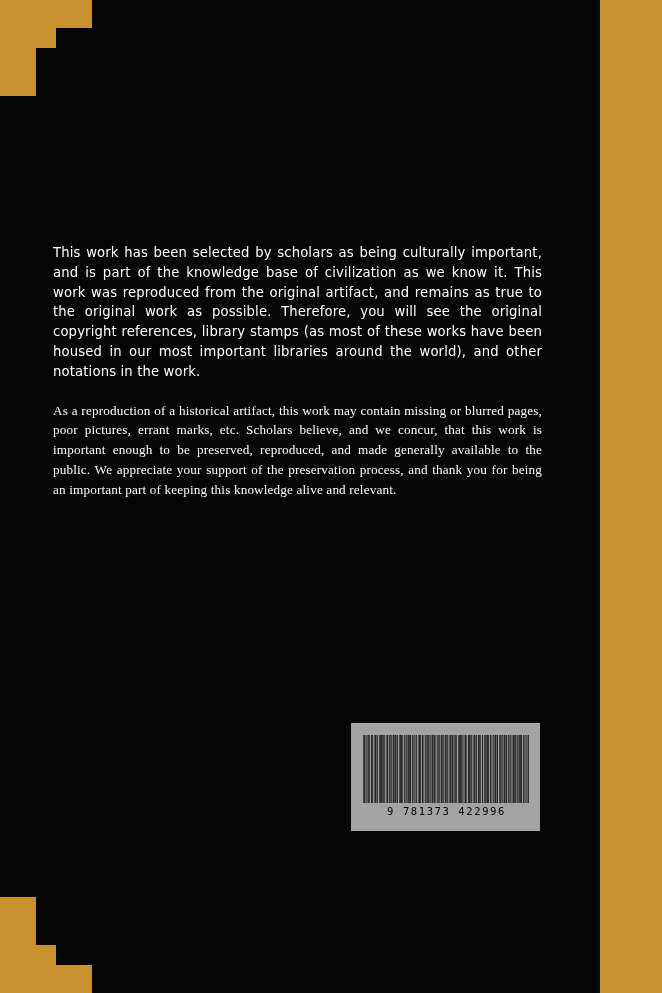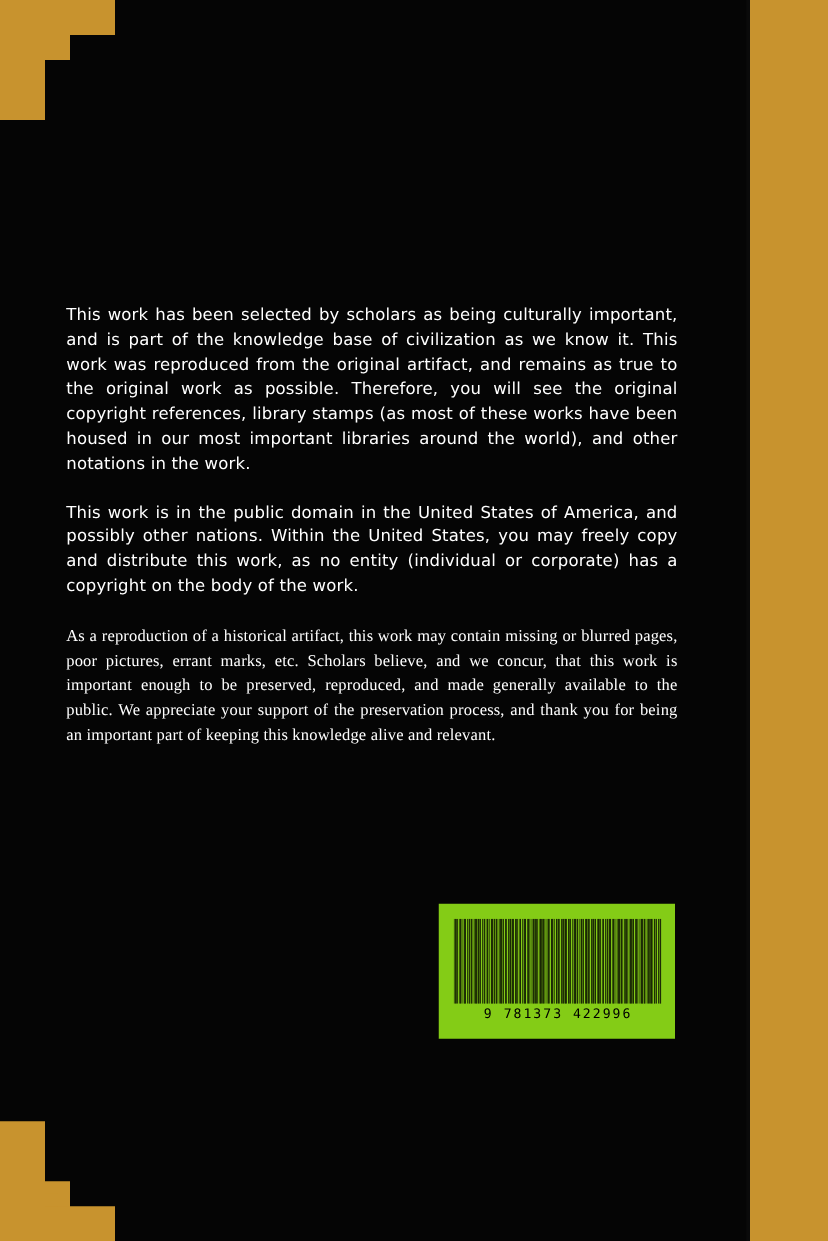--- a/index.html
+++ b/index.html
@@ -126,21 +126,21 @@
     font-family: Liberation Serif, serif;
   }
 
   
   .barcode-box {
     position: absolute;
     left: 351px;
     top: 723px;
     width: 189px;
     height: 108px;
-    background: #84cc16;
+    background: #a3a3a3;
     box-sizing: border-box;
     padding: 12px 10px 6px 12px;
   }
   .barcode-bars {
     width: 100%;
     height: 68px;
     display: block;
   }
   .barcode-digits {
     margin-top: 2px;
@@ -168,21 +168,20 @@
 
   <div class="corner-bl">
     <div class="blk-a"></div>
     <div class="blk-b"></div>
     <div class="blk-c"></div>
     <div class="notch"></div>
   </div>
 
   <div class="text-block">
     <p class="para">This work has been selected by scholars as being culturally important, and is part of the knowledge base of civilization as we know it. This work was reproduced from the original artifact, and remains as true to the original work as possible. Therefore, you will see the original copyright references, library stamps (as most of these works have been housed in our most important libraries around the world), and other notations in the work.</p>
-    <p class="para">This work is in the public domain in the United States of America, and possibly other nations. Within the United States, you may freely copy and distribute this work, as no entity (individual or corporate) has a copyright on the body of the work.</p>
     <p class="para">As a reproduction of a historical artifact, this work may contain missing or blurred pages, poor pictures, errant marks, etc. Scholars believe, and we concur, that this work is important enough to be preserved, reproduced, and made generally available to the public. We appreciate your support of the preservation process, and thank you for being an important part of keeping this knowledge alive and relevant.</p>
   </div>
 
   <div class="barcode-box">
     <svg class="barcode-bars" viewBox="0 0 165 68" preserveAspectRatio="none">
       <g id="bars" fill="#000000">
           <rect x="0.000" y="0" width="0.576" height="68"></rect>
           <rect x="1.130" y="0" width="0.576" height="68"></rect>
           <rect x="1.695" y="0" width="0.576" height="68"></rect>
           <rect x="2.825" y="0" width="0.576" height="68"></rect>

